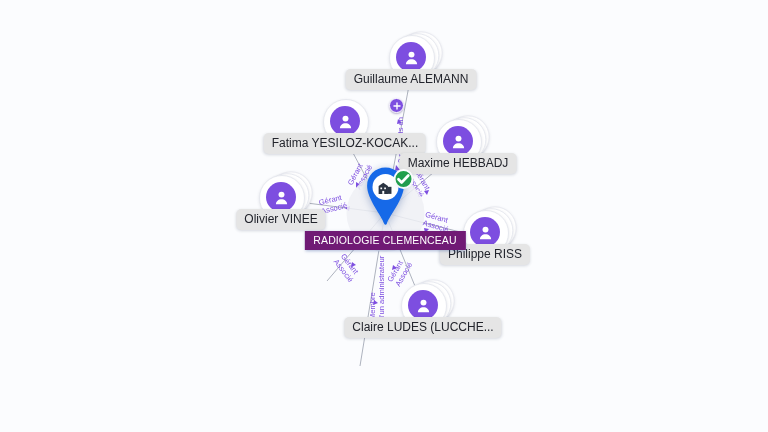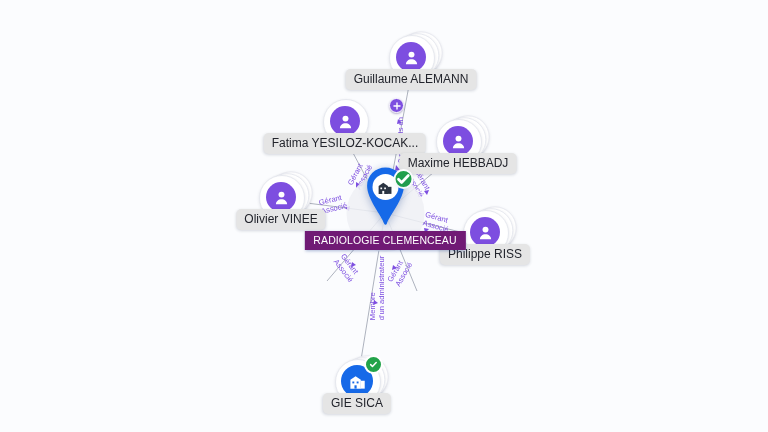--- a/index.html
+++ b/index.html
@@ -252,43 +252,35 @@
         <svg viewBox="0 0 20 20" fill="#ffffff">
             <circle cx="10" cy="6.6" r="3.5"></circle>
             <path d="M3.4 18c0-3.6 3-6 6.6-6s6.6 2.4 6.6 6z"></path>
           </svg>
       </div>
     </div>
     <div class="lbl">Philippe RISS</div>
   </div>
 
 
-
-  <div class="node" style="left:357px;top:381px;">
-    <div class="stack">
-      <div class="card c3"></div>
-      <div class="card c2"></div>
-      <div class="card c1"></div>
-      <div class="company-circle">
-        <svg viewBox="0 0 20 20" fill="#ffffff">
-          <path d="M2.5 17.5V8.2L8 4.4l5.5 3.8v9.3z"></path>
-          <rect x="13.3" y="9.2" width="4.3" height="8.3"></rect>
-          <rect x="4.6" y="10" width="2" height="2" fill="#1669e8"></rect>
-          <rect x="9.1" y="10" width="2" height="2" fill="#1669e8"></rect>
-          <rect x="6.8" y="14" width="2.3" height="3.5" fill="#1669e8"></rect>
-        </svg>
-      </div>
-      <div class="badge-check" style="right:-4px;top:-4px;">
-        <svg viewBox="0 0 12 12">
-            <path d="M2.2 6.2l2.4 2.4 5-5.2" stroke="#ffffff" stroke-width="2" fill="none" stroke-linecap="round" stroke-linejoin="round"></path>
-          </svg>
-      </div>
-    </div>
-    <div class="lbl">GIE SICA</div>
-  </div>
+  <div class="node" style="left:423px;top:305px;">
+    <div class="stack">
+      <div class="card c3"></div>
+      <div class="card c2"></div>
+      <div class="card c1"></div>
+      <div class="avatar">
+        <svg viewBox="0 0 20 20" fill="#ffffff">
+            <circle cx="10" cy="6.6" r="3.5"></circle>
+            <path d="M3.4 18c0-3.6 3-6 6.6-6s6.6 2.4 6.6 6z"></path>
+          </svg>
+      </div>
+    </div>
+    <div class="lbl">Claire LUDES (LUCCHE...</div>
+  </div>
+
 
   <div id="center-node">
     <div class="pin-halo"></div>
     <div class="pin">
       <svg viewBox="0 0 46 60">
         <path d="M23 1.5C12.8 1.5 4.6 9.6 4.6 19.8c0 13.4 14.6 29.9 17.1 38 .4 1.2 2.2 1.2 2.6 0 2.5-8.1 17.1-24.6 17.1-38C41.4 9.6 33.2 1.5 23 1.5z" fill="#1669e8"></path>
       </svg>
       <div class="pin-inner">
         <svg viewBox="0 0 20 20" fill="#2b3442">
           <path d="M2.5 17.5V8.2L8 4.4l5.5 3.8v9.3z"></path>

